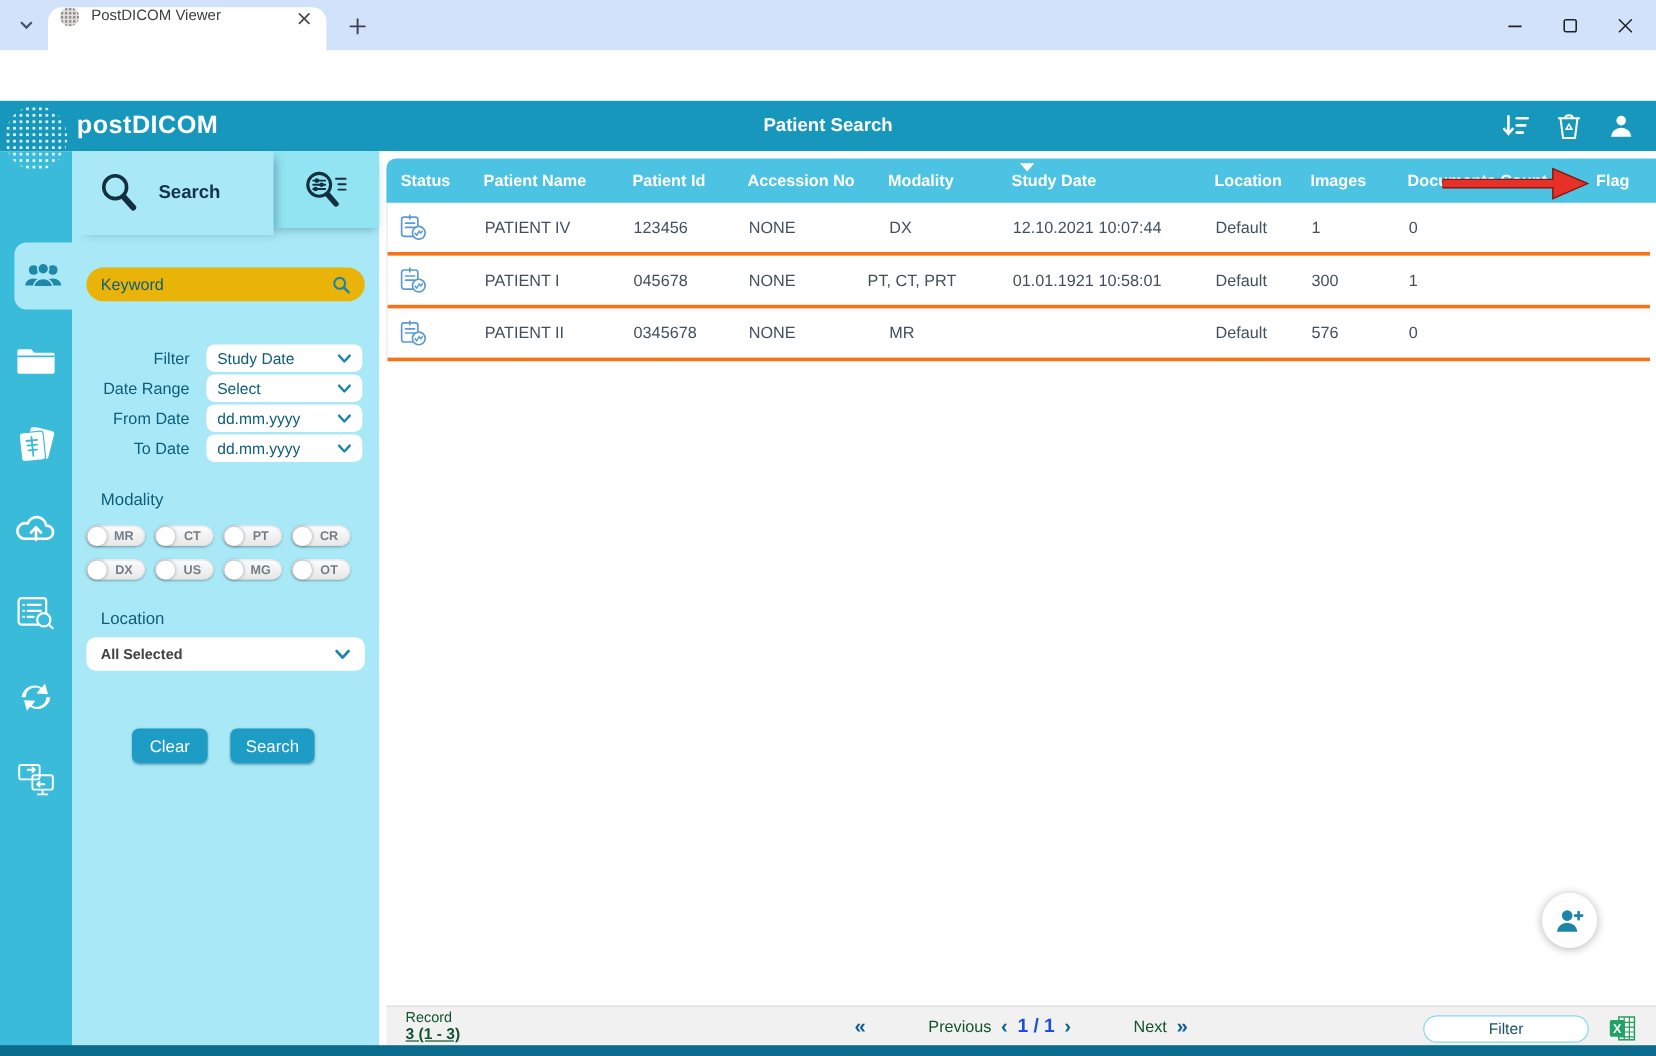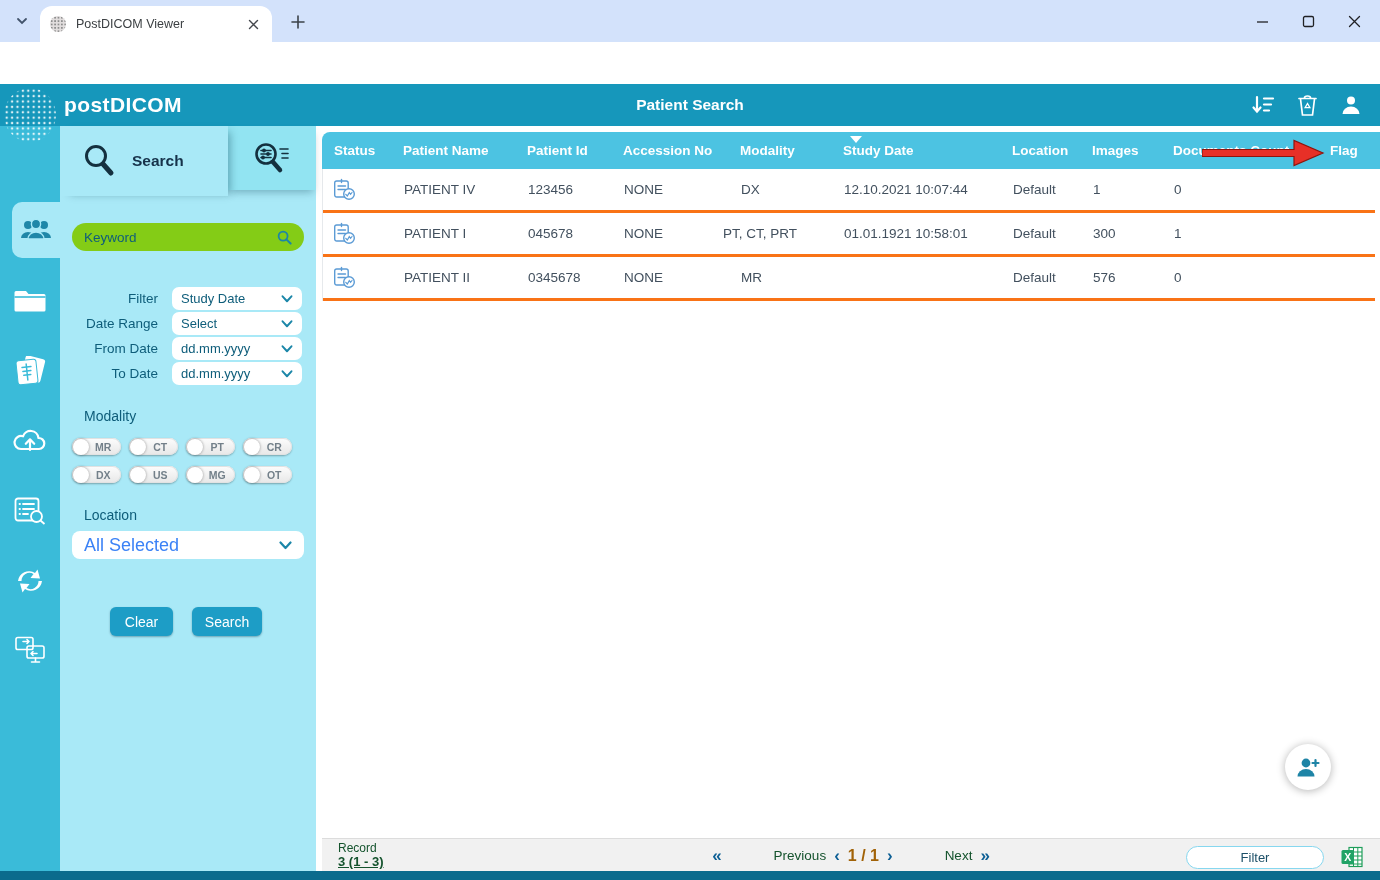--- a/index.html
+++ b/index.html
@@ -3,21 +3,21 @@
 <meta charset="utf-8">
 <style>
   html,body{margin:0;padding:0;}
   body{width:1380px;height:880px;font-family:"Liberation Sans",sans-serif;background:#fff;overflow:hidden;}
   #page{position:relative;width:1380px;height:880px;}
   .abs{position:absolute;}
 
   
   .tabs-bar{left:0;top:0;width:1380px;height:42px;background:#d3e2fb;}
   .tab-search-btn{left:8px;top:8px;width:28px;height:26px;border-radius:13px;display:flex;align-items:center;justify-content:center;color:#42536b;}
-  .browser-tab{left:40px;top:6px;width:232px;height:36px;background:#fff;border-radius:12px 12px 0 0;display:flex;align-items:center;padding:0 10px;box-sizing:border-box;}
+  .browser-tab{left:40px;top:6px;width:232px;height:36px;background:#fff;border-radius:12px 12px 0 0;display:flex;align-items:flex-start;padding:0 10px;box-sizing:border-box;}
   .favicon{width:16px;height:16px;border-radius:50%;flex:0 0 16px;
     background:radial-gradient(#8e8e8e 1px,rgba(0,0,0,0) 1.35px) 0 0/3.4px 3.4px,#e2dede;}
   .tab-title{margin-left:10px;font-size:12.5px;color:#3c4043;flex:1;white-space:nowrap;overflow:hidden;}
   .tab-close{width:18px;height:18px;display:flex;align-items:center;justify-content:center;color:#44474d;}
   .newtab-btn{left:286px;top:10px;width:24px;height:24px;display:flex;align-items:center;justify-content:center;color:#3c4349;}
   .win-controls{right:8px;top:6px;height:30px;display:flex;gap:26px;align-items:center;padding-right:8px;}
   .win-btn{width:20px;height:20px;display:flex;align-items:center;justify-content:center;color:#202124;}
 
   .toolbar{left:0;top:42px;width:1380px;height:42px;background:#fff;}
   .nav-btn{top:52px;width:22px;height:22px;display:flex;align-items:center;justify-content:center;}
@@ -40,38 +40,38 @@
     background:radial-gradient(rgba(255,255,255,.85) 1.1px,rgba(255,255,255,0) 1.5px) 0 0/5.4px 5.4px;}
   .side-item{left:0;width:60px;height:56px;display:flex;align-items:center;justify-content:center;}
   .side-item.active{left:12px;width:48px;background:#a9e9f7;border-radius:10px 0 0 10px;}
 
   
   .panel{left:60px;top:126px;width:256px;height:746px;background:#a9e9f7;}
   .tab-active{left:60px;top:126px;width:168px;height:70px;background:#a9e9f7;display:flex;align-items:center;z-index:3;box-shadow:6px 2px 8px -4px rgba(10,60,80,.38);}
   .tab-active .lbl{margin-left:16px;font-size:15.5px;font-weight:700;color:#16324a;}
   .tab-adv{left:228px;top:126px;width:88px;height:64px;background:#92e4f2;display:flex;align-items:center;justify-content:center;z-index:2;box-shadow:0 5px 8px -3px rgba(10,60,80,.35);}
 
-  .keyword{left:72px;top:223px;width:232px;height:28px;background:#84cc16;border-radius:14px;display:flex;align-items:center;box-sizing:border-box;padding:0 12px;}
+  .keyword{left:72px;top:223px;width:232px;height:28px;background:#eab308;border-radius:14px;display:flex;align-items:center;box-sizing:border-box;padding:0 12px;}
   .keyword .ph{flex:1;font-size:13.5px;color:#0e5d7a;}
 
   .filters{left:60px;top:287px;width:256px;}
   .filter-row{display:flex;align-items:center;height:23px;margin-bottom:2px;}
   .filter-label{width:112px;text-align:right;padding-right:14px;font-size:13.5px;color:#0e5d7a;box-sizing:border-box;}
   .filter-box{width:130px;height:23px;background:#fff;border-radius:7px;display:flex;align-items:center;box-sizing:border-box;padding:0 9px;}
   .filter-box .val{flex:1;font-size:13px;color:#0e5d7a;}
 
   .modality-label{left:84px;top:408px;font-size:14px;color:#0e5d7a;}
   .modality-grid{left:72px;top:438px;width:234px;display:grid;grid-template-columns:repeat(4,49px);grid-column-gap:8px;grid-row-gap:11px;}
   .pill{width:49px;height:17px;border-radius:9px;background:linear-gradient(#fdfdfd,#e7e7e7);box-shadow:0 1px 2px rgba(0,0,0,.3),inset 0 0 0 1px #e2e2e2;display:flex;align-items:center;}
   .pill .knob{width:16px;height:16px;border-radius:50%;background:#fff;box-shadow:0 0 3px rgba(0,0,0,.4);margin-left:.5px;}
   .pill .plabel{flex:1;text-align:center;font-size:10.5px;color:#73808a;font-weight:700;padding-right:3px;}
 
   .location-label{left:84px;top:507px;font-size:14px;color:#0e5d7a;}
   .location-select{left:72px;top:531px;width:232px;height:28px;background:#fff;border-radius:8px;display:flex;align-items:center;box-sizing:border-box;padding:0 12px;}
-  .location-select .val{flex:1;font-size:18px;font-weight:400;color:#3b82f6;}
+  .location-select .val{flex:1;font-size:12px;font-weight:700;color:#404040;}
 
   .btn-teal{height:29px;background:#1d9dc6;border-radius:6px;color:#fff;font-size:14px;display:flex;align-items:center;justify-content:center;box-shadow:0 1px 2px rgba(0,40,60,.35);}
   .clear-btn{left:110px;top:607px;width:63px;}
   .search-btn{left:192px;top:607px;width:70px;}
 
   
   .content{left:316px;top:126px;width:1064px;height:746px;background:#fff;}
   .table-header{left:322px;top:132px;width:1260px;height:37px;background:#4cc3e2;border-radius:8px 8px 0 0;}
   .th{position:absolute;top:0;line-height:37px;color:#fff;font-size:13.5px;font-weight:600;white-space:nowrap;}
   .sort-tri{position:absolute;left:528px;top:4px;width:0;height:0;border-left:6px solid rgba(0,0,0,0);border-right:6px solid rgba(0,0,0,0);border-top:7px solid #fff;}
@@ -84,21 +84,21 @@
 
   .fab{left:1285px;top:744px;width:46px;height:46px;border-radius:50%;background:#fff;box-shadow:0 1px 8px rgba(0,0,0,.3);display:flex;align-items:center;justify-content:center;}
 
   .footer{left:322px;top:838px;width:1058px;height:33px;background:#f1f1f1;border-top:1px solid #dcdcdc;box-sizing:border-box;}
   .record{position:absolute;left:16px;top:3px;color:#14532d;line-height:13px;}
   .record .r1{font-size:12px;}
   .record .r2{font-size:13px;font-weight:700;text-decoration:underline;}
   .pagination{position:absolute;left:0;top:0;width:100%;height:33px;display:flex;align-items:center;justify-content:center;gap:8px;}
   .pg-glyph{font-size:17px;font-weight:700;color:#0d5f95;line-height:1;}
   .pg-word{font-size:13.5px;color:#14532d;margin-left:44px;}
-  .pg-page{font-size:16px;font-weight:700;color:#a16207;}
+  .pg-page{font-size:16px;font-weight:700;color:#1d4ed8;}
   .filter-btn{position:absolute;left:864px;top:7px;width:138px;height:23px;background:#fff;border:1.5px solid #86d7ef;border-radius:12px;box-sizing:border-box;display:flex;align-items:center;justify-content:center;font-size:13px;color:#1d5068;}
   .excel-btn{position:absolute;left:1018px;top:6px;width:24px;height:24px;display:flex;align-items:center;justify-content:center;}
 
   .bottom-strip{left:0;top:871px;width:1380px;height:9px;background:#0b6b8d;}
 </style>
 </head>
 <body>
 
 <div id="page">
 

